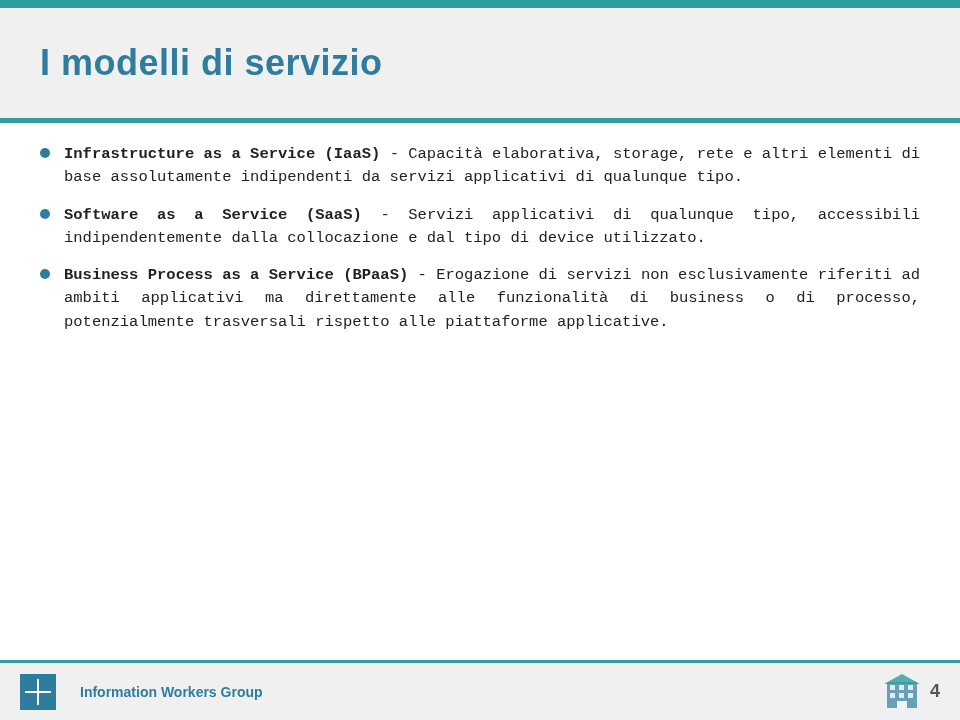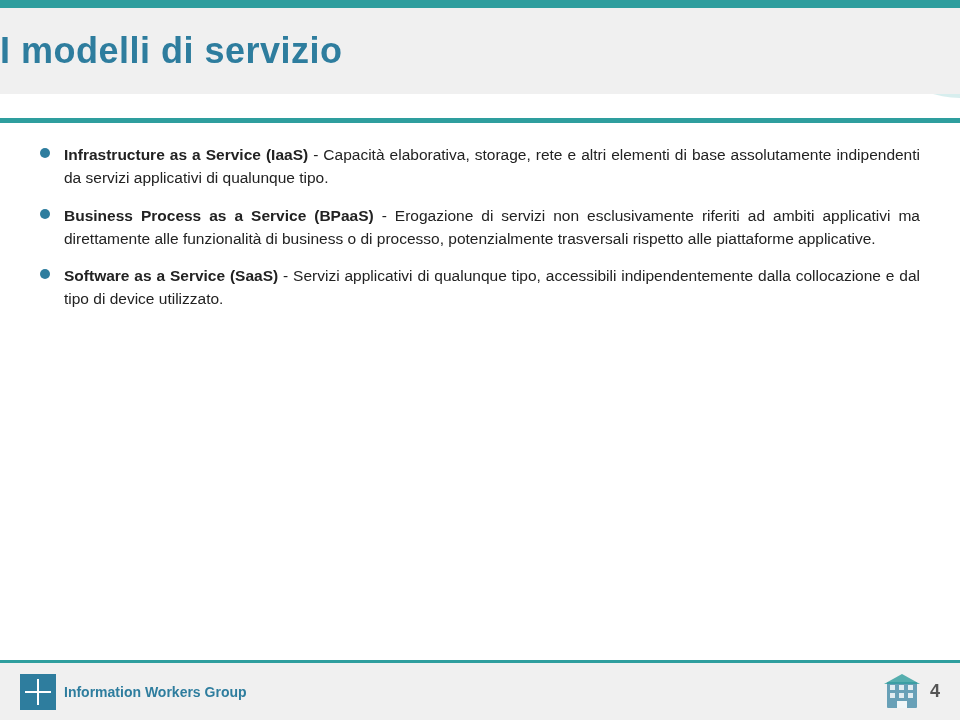--- a/index.html
+++ b/index.html
@@ -19,24 +19,25 @@
       top: 0; left: 0; right: 0;
       height: 8px;
       background: #2E9E9E;
     }
 
     
     .title-area {
       position: absolute;
       top: 8px;
       left: 0; right: 0;
-      height: 86px;
+      height: 110px;
       background: #f0f0f0;
       display: flex;
       align-items: center;
+      padding-left: 40px;
     }
 
     .title-text {
       font-size: 36px;
       font-weight: bold;
       color: #2E7D9E;
       letter-spacing: 0.5px;
     }
 
     
@@ -54,20 +55,21 @@
       top: 123px;
       left: 0; right: 0;
       bottom: 60px;
       padding: 20px 40px 10px 40px;
       background: #ffffff;
     }
 
     .bullet-list {
       list-style: none;
       padding: 0;
+      font-family: Liberation Mono, monospace;
     }
 
     .bullet-item {
       display: flex;
       align-items: flex-start;
       margin-bottom: 14px;
       font-size: 15.5px;
       color: #222;
       line-height: 1.5;
     }
@@ -101,21 +103,21 @@
       border-top: 3px solid #2E9E9E;
       display: flex;
       align-items: center;
       padding: 0 20px;
       justify-content: space-between;
     }
 
     .footer-logo-area {
       display: flex;
       align-items: center;
-      gap: 8px;
+      gap: 24px;
     }
 
     .footer-logo-box {
       width: 36px;
       height: 36px;
       background: #2E7D9E;
       display: flex;
       align-items: center;
       justify-content: center;
     }
@@ -213,28 +215,28 @@
       <div class="bullet-dot"></div>
       <span class="bullet-text">
         <span class="bold-term">Infrastructure as a Service (IaaS)</span><span> - Capacità elaborativa, storage, rete e altri elementi di base assolutamente indipendenti da servizi applicativi di qualunque tipo.</span>
       </span>
     </li>
 
 
     <li class="bullet-item">
       <div class="bullet-dot"></div>
       <span class="bullet-text">
-        <span class="bold-term">Business Process as a Service (BPaaS)</span><span> - Erogazione di servizi non esclusivamente riferiti ad ambiti applicativi ma direttamente alle funzionalità di business o di processo, potenzialmente trasversali rispetto alle piattaforme applicative.</span>
+        <span class="bold-term">Software as a Service (SaaS)</span><span> - Servizi applicativi di qualunque tipo, accessibili indipendentemente dalla collocazione e dal tipo di device utilizzato.</span>
       </span>
     </li>
 
     <li class="bullet-item">
       <div class="bullet-dot"></div>
       <span class="bullet-text">
-        <span class="bold-term">Software as a Service (SaaS)</span><span> - Servizi applicativi di qualunque tipo, accessibili indipendentemente dalla collocazione e dal tipo di device utilizzato.</span>
+        <span class="bold-term">Business Process as a Service (BPaaS)</span><span> - Erogazione di servizi non esclusivamente riferiti ad ambiti applicativi ma direttamente alle funzionalità di business o di processo, potenzialmente trasversali rispetto alle piattaforme applicative.</span>
       </span>
     </li>
   </ul>
 </div>
 
 <div class="footer-bar">
   <div class="footer-logo-area">
 
     <div class="footer-logo-box">
       <div class="footer-logo-inner">

